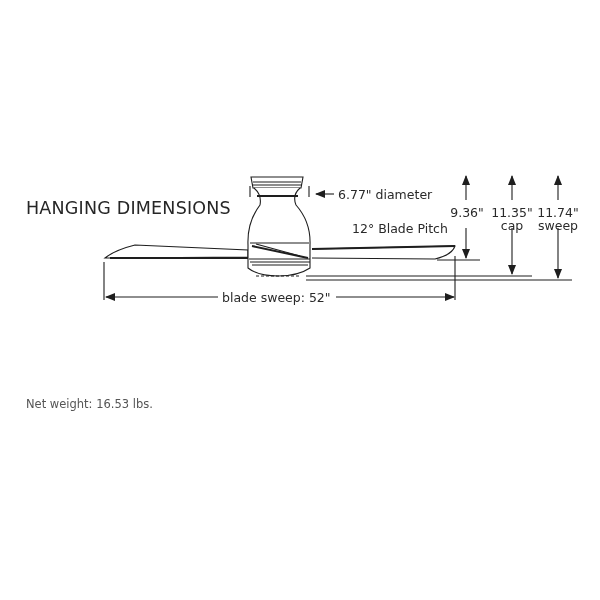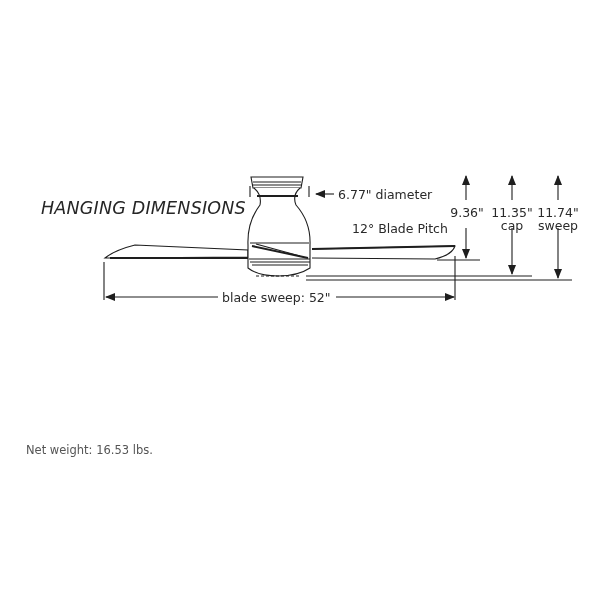--- a/index.html
+++ b/index.html
@@ -1,19 +1,19 @@
 <!DOCTYPE html>
 <html><head>
   <meta charset="utf-8">
   <style>
     html, body { margin: 0; padding: 0; background: #ffffff; }
     body { width: 600px; height: 600px; position: relative; overflow: hidden; font-family: "DejaVu Sans", sans-serif; color: #2b2b2b; }
-    .title { position: absolute; left: 41px; top: 198px; font-size: 17.5px; letter-spacing: 0.2px; color: #262626; font-family: "DejaVu Sans", sans-serif; font-style: italic; }
+    .title { position: absolute; left: 26px; top: 198px; font-size: 17.5px; letter-spacing: 0.2px; color: #262626; font-family: "DejaVu Sans", sans-serif; }
     .lbl { position: absolute; font-size: 12.5px; color: #2a2a2a; white-space: nowrap; font-family: "DejaVu Sans", sans-serif; }
-    .weight { position: absolute; left: 26px; top: 397px; font-size: 11.5px; color: #555; font-family: "DejaVu Sans", sans-serif; margin-top: 46px; }
+    .weight { position: absolute; left: 26px; top: 397px; font-size: 11.5px; color: #555; font-family: "DejaVu Sans", sans-serif; }
     svg { position: absolute; left: 0; top: 0; }
     .center { text-align: center; line-height: 13px; }
   </style>
 </head>
 <body>
 
 <svg width="600" height="600" xmlns="http://www.w3.org/2000/svg">
   <defs>
     <marker id="ah" markerWidth="10" markerHeight="8" refX="9" refY="4" orient="auto" markerUnits="userSpaceOnUse">
       <path d="M0,0 L10,4 L0,8 Z" fill="#1e1e1e"></path>

